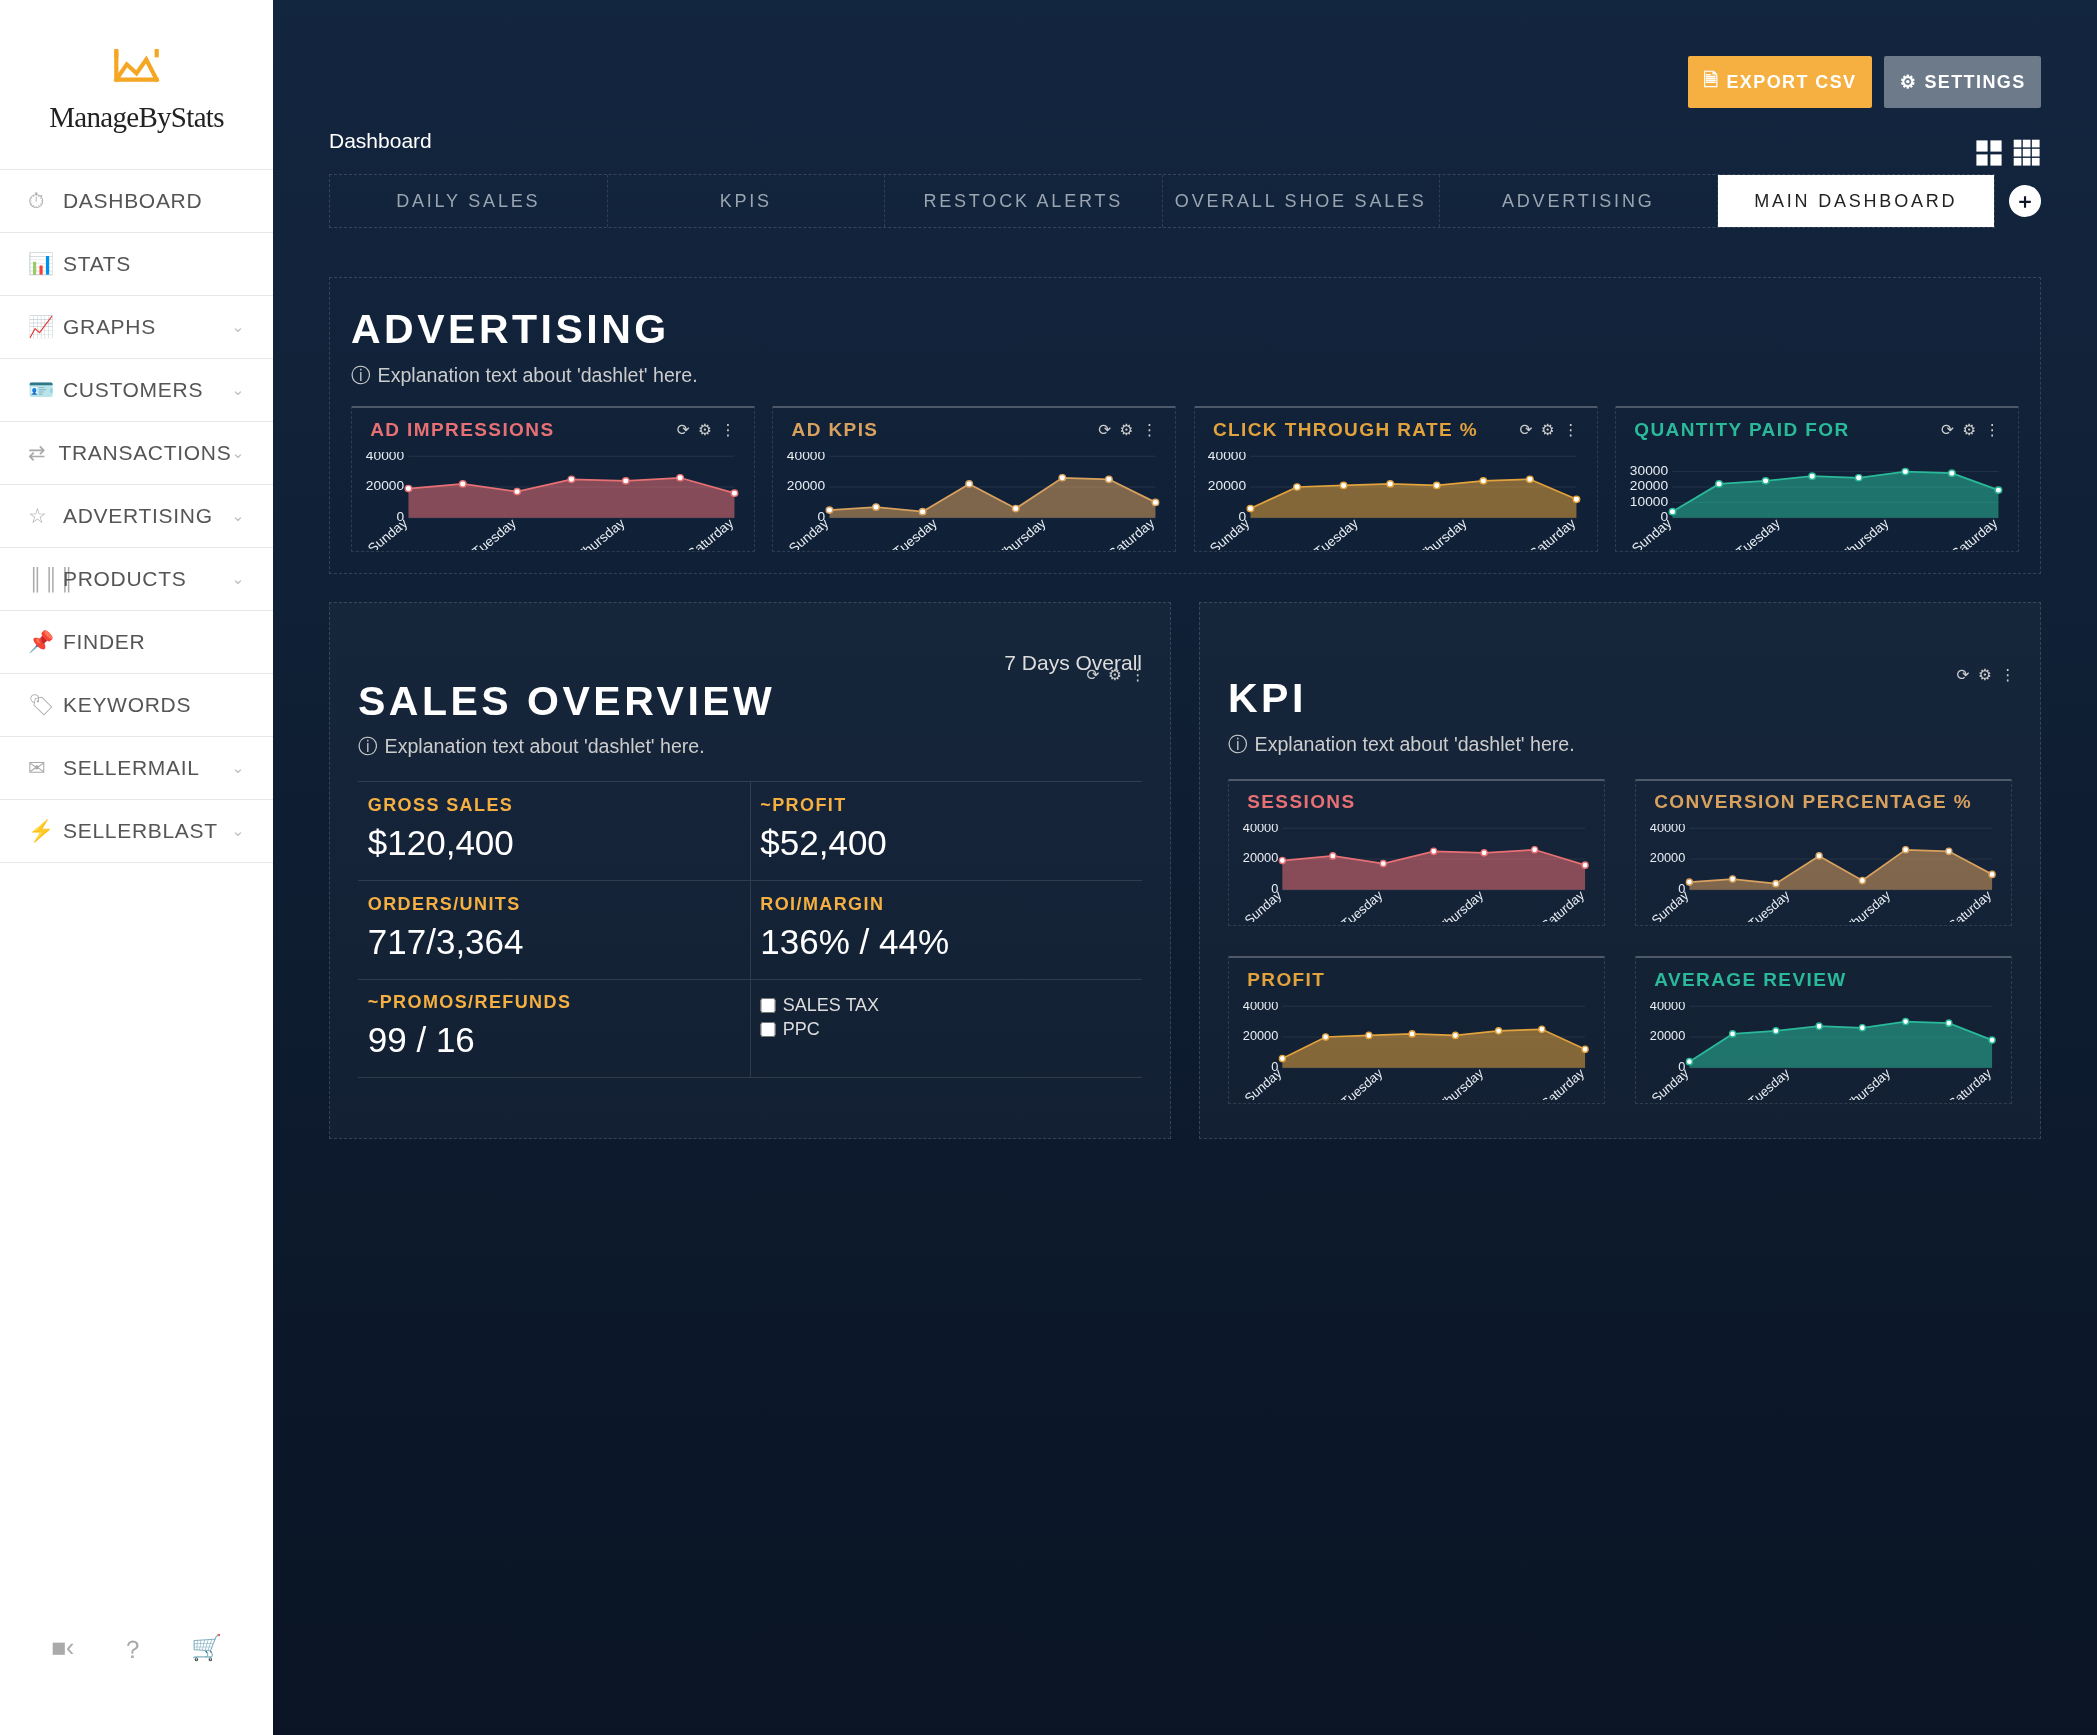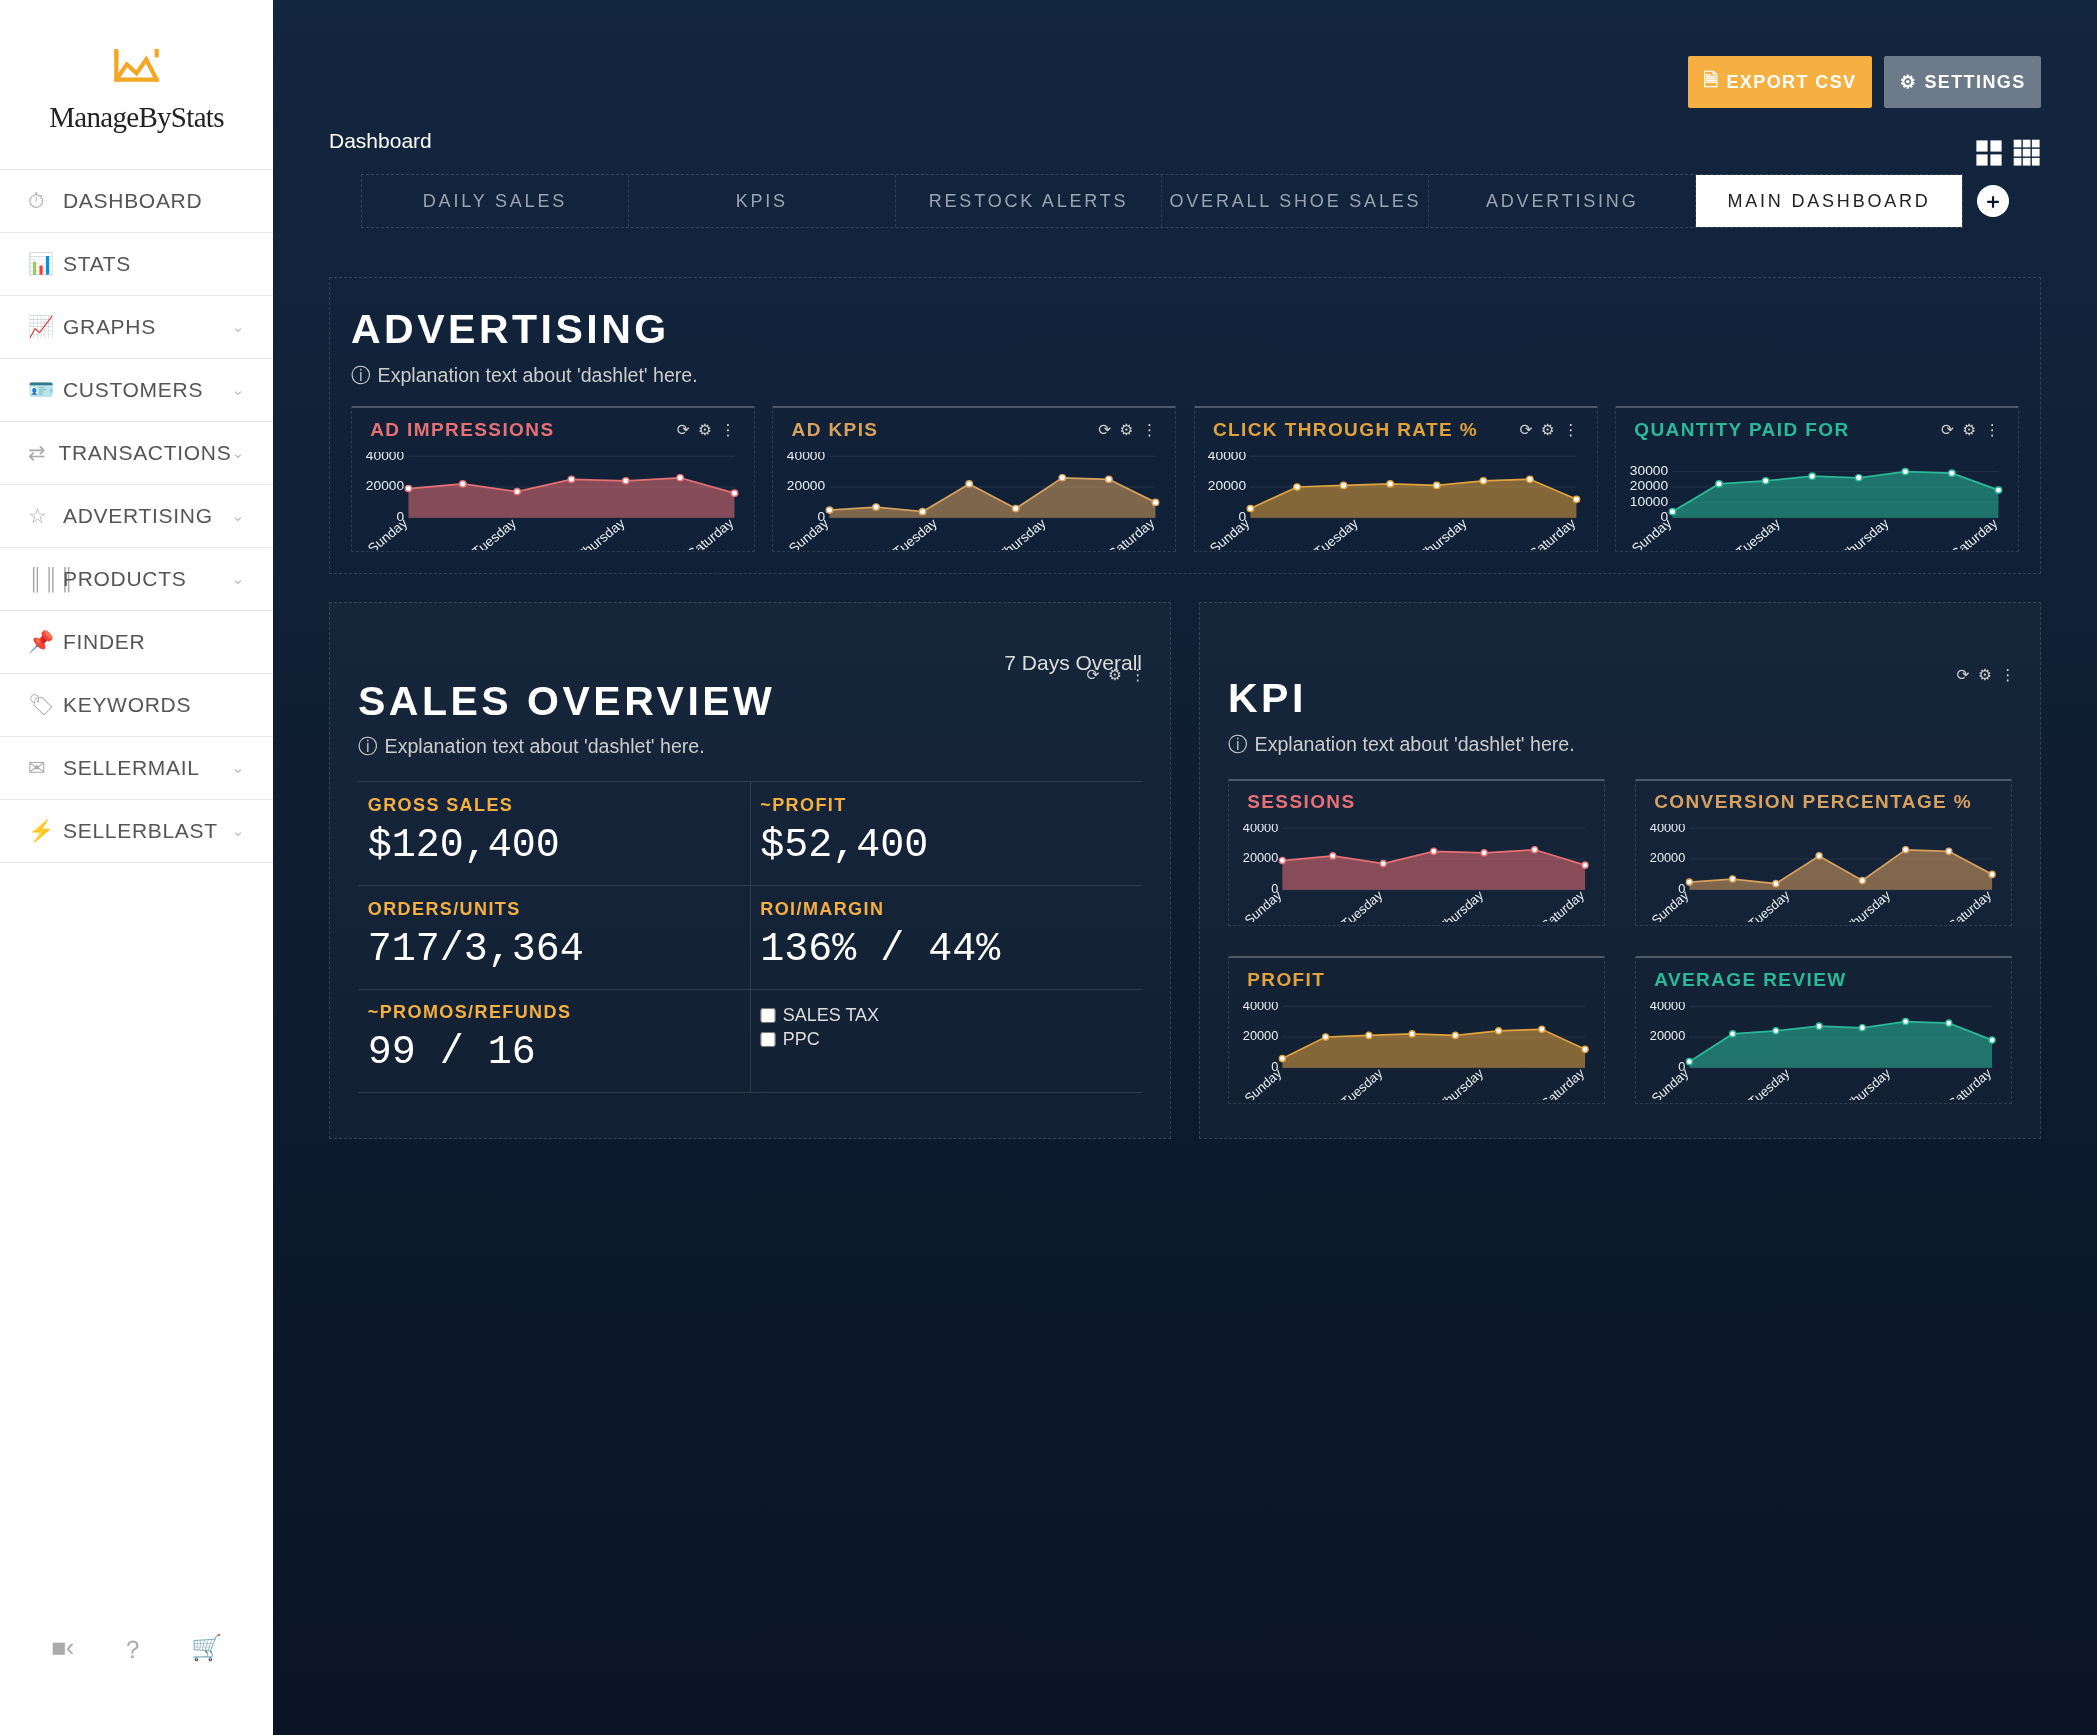--- a/index.html
+++ b/index.html
@@ -20,21 +20,21 @@
   
   .main { flex: 1; background: linear-gradient(180deg, #13263f 0%, #0a1424 100%); padding: 0; position: relative; }
   .topbar { display:flex; justify-content:flex-end; padding: 56px 56px 14px; gap: 12.6px; }
   .btn { display:flex; align-items:center; gap: 7px; padding: 11.2px 15.4px; font-size: 18px; font-weight: 600; letter-spacing: 1.4px; border-radius: 2.1px; cursor:pointer; }
   .btn-orange { background: #f5b041; color:#fff; }
   .btn-gray { background: #6c7a8a; color:#fff; }
   .icon-row { display:flex; gap: 9.8px; margin-top: 8.4px; justify-content:flex-end; padding-right: 56px; }
   .view-icon { display:inline-block; width: 28px; height:28px; }
   .page-title { color:#fff; font-size: 21px; font-weight: 400; padding: 7px 0 21px 56px; }
 
-  .tabs-wrap { padding: 0 88px; display:flex; align-items:center; gap: 14px; }
+  .tabs-wrap { padding: 0 56px; display:flex; align-items:center; gap: 14px; }
   .tabs { flex:1; display:flex; border:0.7px dashed rgba(255,255,255,0.15); }
   .tab { flex:1; text-align:center; padding: 15.4px 7px; color:#9aa5b1; font-size: 18px; letter-spacing: 2.8px; font-weight:500; cursor:pointer; border-right:0.7px dashed rgba(255,255,255,0.12); }
   .tab:last-child { border-right:none; }
   .tab.active { background:#fff; color:#222; }
   .add-tab { width:32px; height:32px; border-radius:50%; background:#fff; color:#0a1628; display:flex; align-items:center; justify-content:center; font-size:21px; cursor:pointer; font-weight:bold; }
 
   
   .section { margin: 49px 56px 0; border:0.7px dashed rgba(255,255,255,0.15); padding: 28px 21px 21px; }
   .section-title { color:#fff; font-size: 41px; font-weight: 600; letter-spacing: 3.5px; font-family: "Arial Narrow", Arial, sans-serif; margin-bottom:8.4px; }
   .section-sub { color:#ccc; font-size: 19.6px; }
@@ -62,21 +62,21 @@
   .two-col { display:flex; gap: 28px; margin: 28px 56px 0; }
   .big-card { flex:1; border:0.7px dashed rgba(255,255,255,0.15); padding: 34px 28px; background: rgba(120,140,160,0.06); position:relative; }
   .card-actions-top { position:absolute; right: 24.5px; top: 63px; color:#ccc; display:flex; gap:8.4px; font-size:15.4px; }
   .big-subtitle { text-align:right; color:#ddd; font-size:21px; margin-bottom:2.8px; margin-top:14px; }
   
   .sales-grid { margin-top: 21px; border-top:0.7px solid rgba(255,255,255,0.12); }
   .sales-row { display:flex; border-bottom:0.7px solid rgba(255,255,255,0.12); }
   .sales-cell { flex:1; padding: 12.6px 9.8px 17px; border-right:0.7px solid rgba(255,255,255,0.12); }
   .sales-cell:last-child { border-right:none; }
   .sales-label { color:#f5b041; font-size:18px; font-weight:600; letter-spacing:1.4px; margin-bottom:7px; }
-  .sales-val { color:#fff; font-size:40px;font-family:Liberation Mono, monospace; }
+  .sales-val { color:#fff; font-size:35px; }
   .chk-row { color:#ddd; font-size:18px; display:flex; align-items:center; gap:7px; margin:2.8px 0; }
   .chk-row input { width:15.4px; height:15.4px; }
   .date-range { color:#ccc; font-size:17.5px; margin-top:217px; }
 
   .kpi-grid { display:grid; grid-template-columns: 1fr 1fr; gap: 30px; margin-top: 21px; }
   .kpi-card { border:0.7px dashed rgba(255,255,255,0.12); border-top:none; padding: 12.6px 7px 2.8px; position:relative; }
 
   .clickable { cursor:pointer; }
 </style>
 </head>

